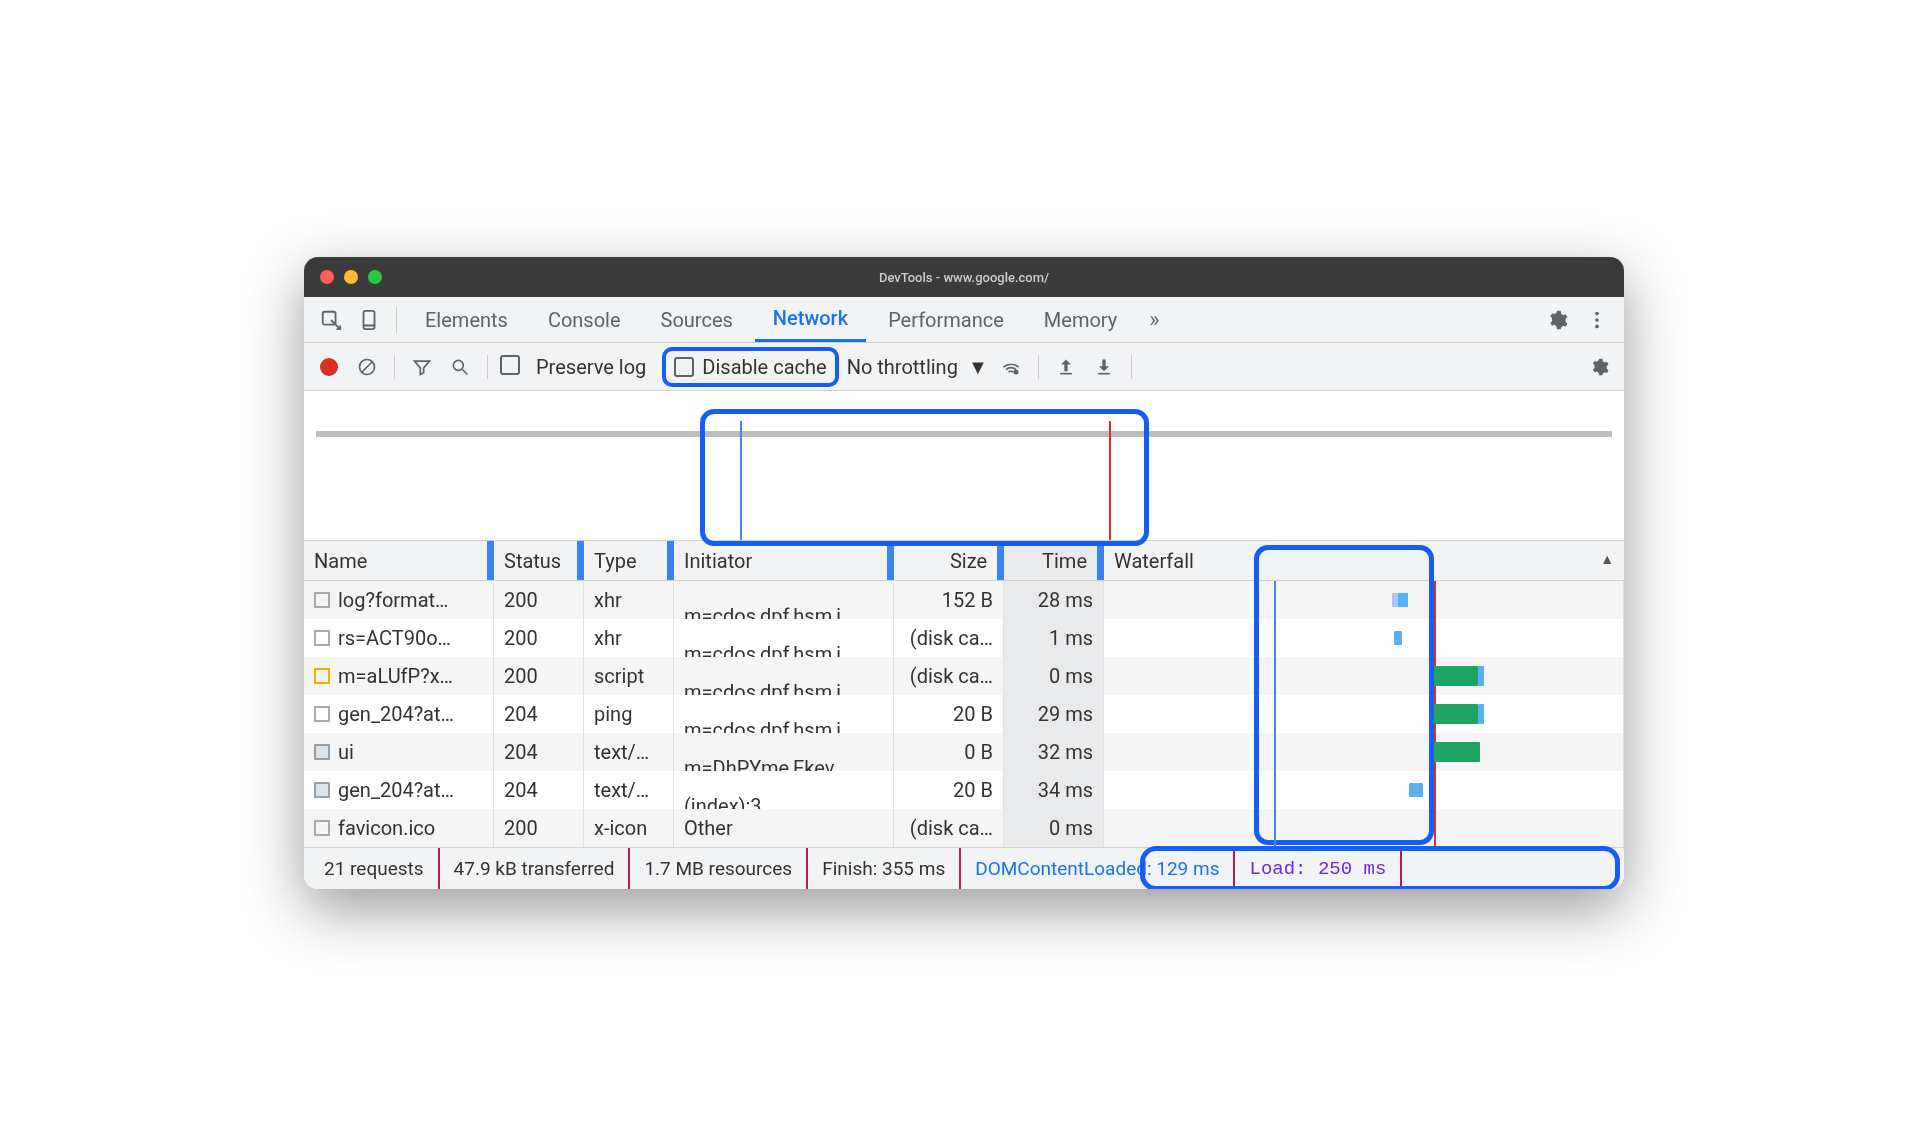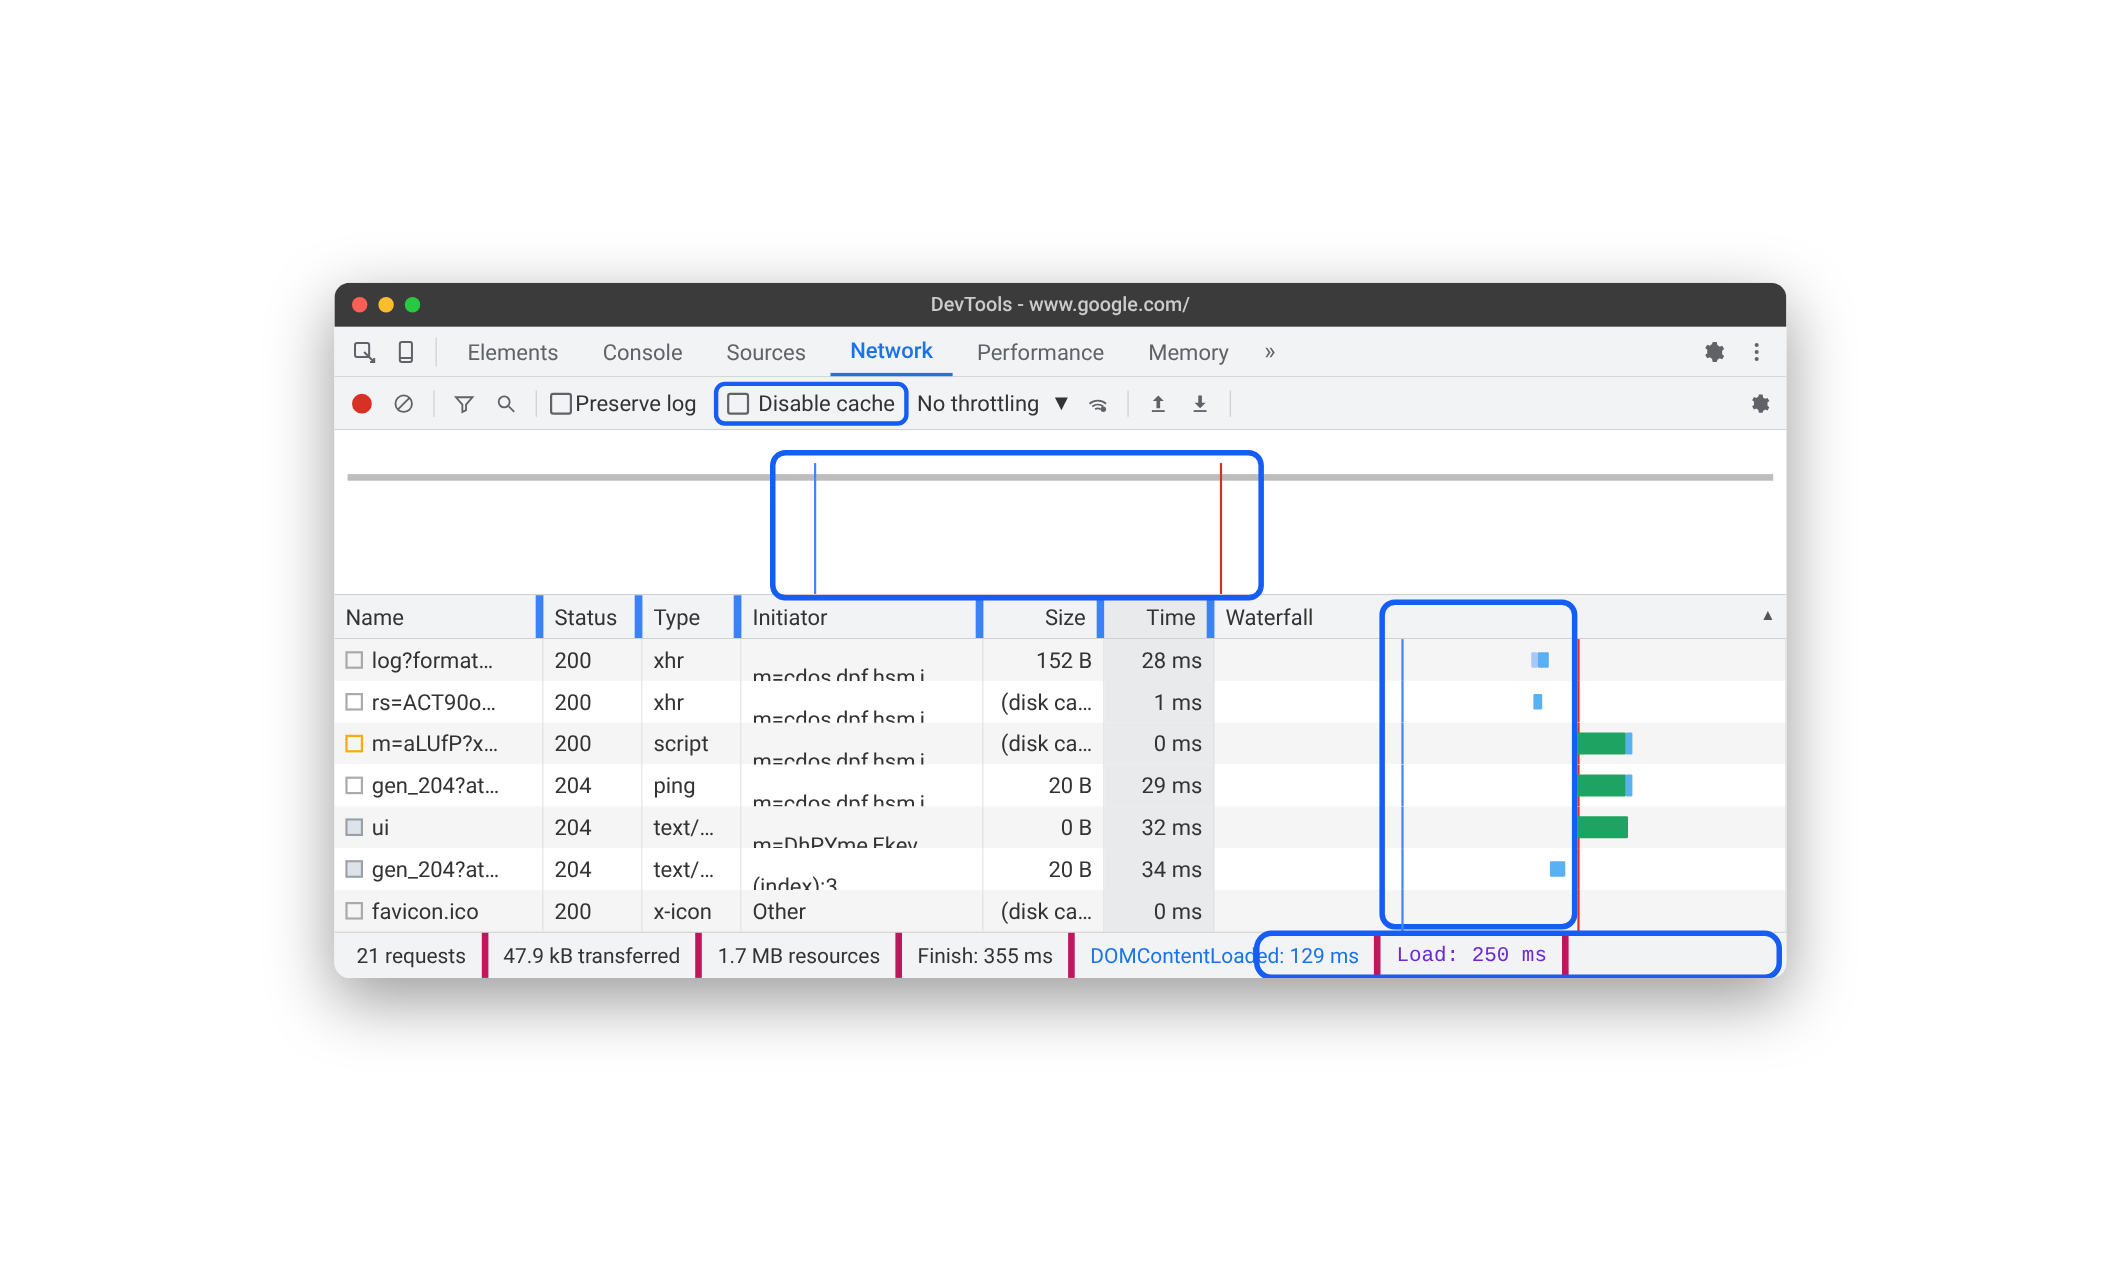--- a/index.html
+++ b/index.html
@@ -37,21 +37,21 @@
   }
   .traffic span {
     width: 14px; height: 14px; border-radius: 50%;
   }
   .tl-red { background: #ff5f57; }
   .tl-yellow { background: #ffbd2e; }
   .tl-green { background: #28c840; }
   .title {
     flex: 1;
     text-align: center;
-    font-size: 18px;
+    font-size: 13px;
     font-weight: 500;
     color: #ccc;
   }
   .tabbar {
     background: #f1f3f4;
     border-bottom: 1px solid #d0d0d0;
     display: flex;
     align-items: center;
     height: 46px;
     padding: 0 10px;
@@ -95,21 +95,21 @@
   .record-dot { width: 18px; height: 18px; border-radius: 50%; background: #d93025; }
   .tb-icon { width: 30px; height: 30px; display:inline-flex;align-items:center;justify-content:center; }
   .tb-icon svg { width: 20px; height: 20px; }
   .tb-sep { width: 1px; height: 24px; background: #ccc; margin: 0 4px; }
   .checkbox {
     width: 20px; height: 20px; border: 2px solid #5f6368; border-radius: 3px; display:inline-block;
   }
   .tb-label { font-size: 20px; color: #333; margin-right: 8px; }
   .select-throttle { font-size: 20px; color: #333; display: inline-flex; align-items: center; gap: 10px; }
   .disable-box { display: inline-flex; align-items: center; gap: 8px; padding: 4px 8px; border: 4px solid #165df5; border-radius: 10px; }
-  .preserve-box { display: inline-flex; align-items: center; gap: 3px; }
+  .preserve-box { display: inline-flex; gap: 16px; }
 
   .overview {
     position: relative;
     height: 150px;
     border-bottom: 1px solid #d0d0d0;
     background: #fff;
   }
   .overview-ticks {
     display: flex;
     justify-content: space-between;
@@ -178,21 +178,21 @@
     align-items: center;
     height: 42px;
     border-top: 1px solid #d0d0d0;
     background: #f1f3f4;
     font-size: 19px;
     color: #333;
     padding: 0 6px;
     gap: 0;
     position: relative;
   }
-  .footer .seg { padding: 0 14px; border-right: 6px solid #be185d; height: 100%; display:flex; align-items:center; white-space:nowrap;text-align:center; }
+  .footer .seg { padding: 0 14px; border-right: 2px solid #be185d; height: 100%; display:flex; align-items:center; white-space:nowrap;text-align:center; }
   .footer .seg:last-child { border-right: none; }
   .dcl { color: #1a73e8; }
   .load { color: #6d28d9; font-family: Liberation Mono, monospace; }
   .footer-highlight {
     position: absolute;
     border: 5px solid #165df5;
     border-radius: 16px;
     pointer-events: none;
   }
   .wf-highlight {

